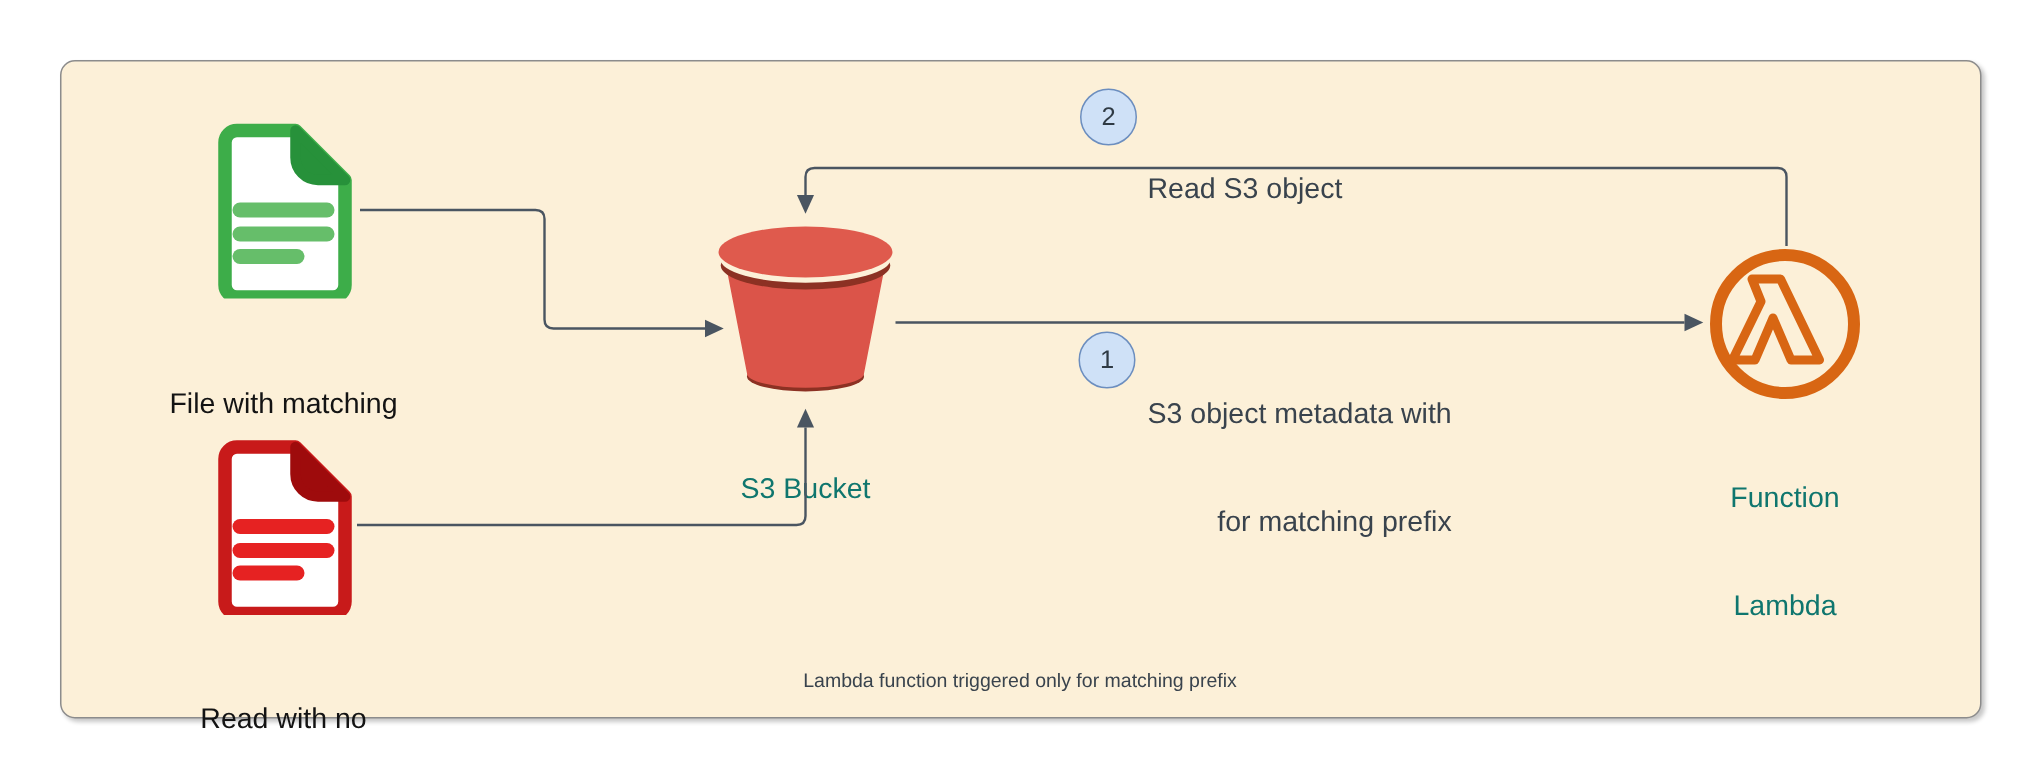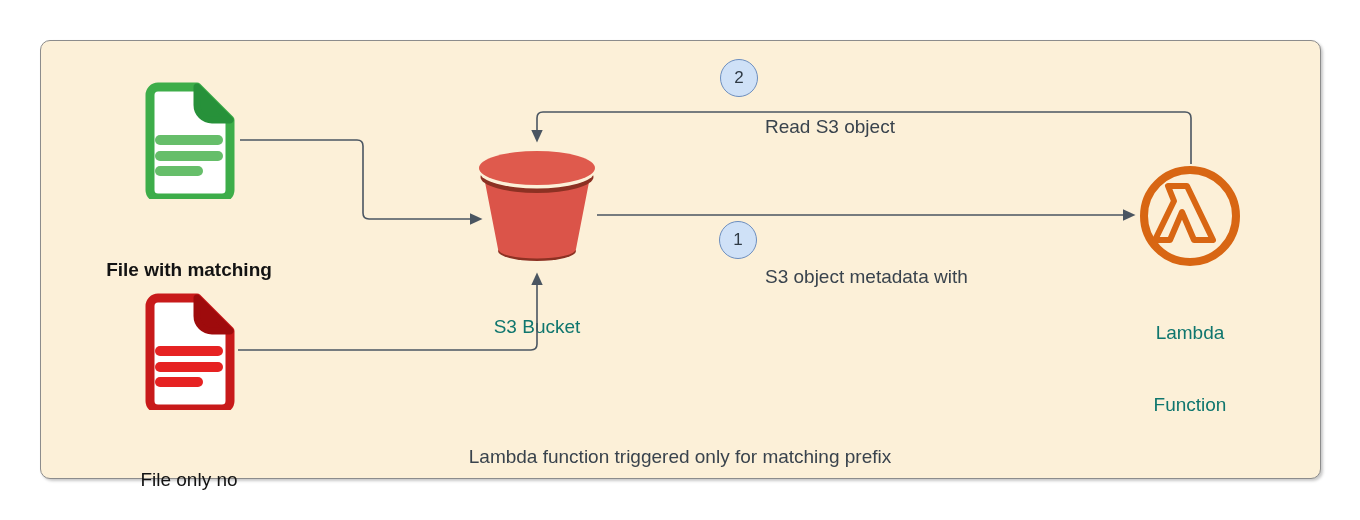--- a/index.html
+++ b/index.html
@@ -22,56 +22,56 @@
     position:absolute;width:38px;height:38px;border-radius:50%;
     background:#CFE1F7;border:1.5px solid #6C8EBF;box-sizing:border-box;
     display:flex;align-items:center;justify-content:center;
     font-size:17px;color:#2F3A44;
   }
   .annot{
     position:absolute;text-align:right;font-size:19px;line-height:24px;color:#39434D;white-space:pre;
   }
   #caption{
     position:absolute;left:330px;top:446px;width:700px;text-align:center;
-    font-size:19px;color:#39434D;
+    font-size:13px;color:#39434D;
   }
   #wires{position:absolute;left:0;top:0;pointer-events:none;}
 </style>
 </head>
 <body>
 
 <div id="canvas">
 
   <div id="frame"></div>
 
   <div class="icon" style="left:140px;top:79px;width:98px;height:120px;">
     <svg width="98" height="120" viewBox="0 0 98 120">
       <path d="M10,16 a8,8 0 0 1 8,-8 H57 L90,41 V111 a8,8 0 0 1 -8,8 H18 a8,8 0 0 1 -8,-8 Z" fill="#ffffff" stroke="#3DAD49" stroke-width="9" stroke-linejoin="round"></path>
       <path d="M57,8 L90,41 H72 A15,15 0 0 1 57,26 Z" fill="#27913A" stroke="#27913A" stroke-width="7" stroke-linejoin="round"></path>
       <rect x="15" y="56" width="68" height="10" rx="5" fill="#66BE6A"></rect>
       <rect x="15" y="72" width="68" height="10" rx="5" fill="#66BE6A"></rect>
       <rect x="15" y="87" width="48" height="10" rx="5" fill="#66BE6A"></rect>
     </svg>
   </div>
-  <div class="node-label label-dark" style="left:104px;top:210px;width:170px;font-weight:bold;">
+  <div class="node-label label-dark" style="left:104px;top:210px;width:170px;">
     <div>File with matching</div>
     <div>prefix</div>
   </div>
 
   <div class="icon" style="left:140px;top:290px;width:98px;height:120px;">
     <svg width="98" height="120" viewBox="0 0 98 120">
       <path d="M10,16 a8,8 0 0 1 8,-8 H57 L90,41 V111 a8,8 0 0 1 -8,8 H18 a8,8 0 0 1 -8,-8 Z" fill="#ffffff" stroke="#C81A1A" stroke-width="9" stroke-linejoin="round"></path>
       <path d="M57,8 L90,41 H72 A15,15 0 0 1 57,26 Z" fill="#9E0B0C" stroke="#9E0B0C" stroke-width="7" stroke-linejoin="round"></path>
       <rect x="15" y="56" width="68" height="10" rx="5" fill="#E62222"></rect>
       <rect x="15" y="72" width="68" height="10" rx="5" fill="#E62222"></rect>
       <rect x="15" y="87" width="48" height="10" rx="5" fill="#E62222"></rect>
     </svg>
   </div>
   <div class="node-label label-dark" style="left:104px;top:420px;width:170px;">
-    <div>File only no</div>
+    <div>Read with no</div>
     
   </div>
 
   <div class="icon" style="left:477px;top:147px;width:120px;height:122px;">
     <svg width="120" height="122" viewBox="0 0 120 122">
       <ellipse cx="60" cy="104" rx="39" ry="10" fill="#8C3123"></ellipse>
       <path d="M7,30 L21,102 A39,9.5 0 0 0 99,102 L113,30 Z" fill="#DB5449"></path>
       <ellipse cx="60" cy="30" rx="56.5" ry="16" fill="#8C3123"></ellipse>
       <ellipse cx="60" cy="25.5" rx="57" ry="16" fill="#FCF0D8"></ellipse>
       <ellipse cx="60" cy="21" rx="58" ry="17" fill="#DF5A4D"></ellipse>
@@ -81,36 +81,37 @@
     <div>S3 Bucket</div>
   </div>
 
   <div class="icon" style="left:1138px;top:164px;width:104px;height:104px;">
     <svg width="104" height="104" viewBox="0 0 104 104">
       <circle cx="52" cy="52" r="46" fill="none" stroke="#D86613" stroke-width="8"></circle>
       <path d="M30,22 L49,22 L75,76 L56,76 L44,48 L32,76 L17,76 L36,37 Z" fill="none" stroke="#D86613" stroke-width="6" stroke-linejoin="round"></path>
     </svg>
   </div>
   <div class="node-label label-slate" style="left:1130px;top:273px;width:120px;">
+    <div>Function</div>
     <div>Lambda</div>
-    <div>Function</div>
   </div>
 
   <div class="badge" style="left:720px;top:59px;">
     <span>2</span>
   </div>
   <div class="annot" style="left:765px;top:67px;">
     <div>Read S3 object</div>
   </div>
 
   <div class="badge" style="left:719px;top:221px;">
     <span>1</span>
   </div>
   <div class="annot" style="left:765px;top:217px;">
     <div>S3 object metadata with</div>
+    <div>for matching prefix</div>
   </div>
 
   <div id="caption">Lambda function triggered only for matching prefix</div>
 
   <svg id="wires" width="1360" height="520" viewBox="0 0 1360 520">
     <g stroke="#4A5561" stroke-width="1.6" fill="none">
       <path d="M240,140 H357 Q363,140 363,146 V213 Q363,219 369,219 H470"></path>
       <path d="M238,350 H531 Q537,350 537,344 V285"></path>
       <path d="M597,215 H1123"></path>
       <path d="M1191,164 V118 Q1191,112 1185,112 H543 Q537,112 537,118 V130"></path>

